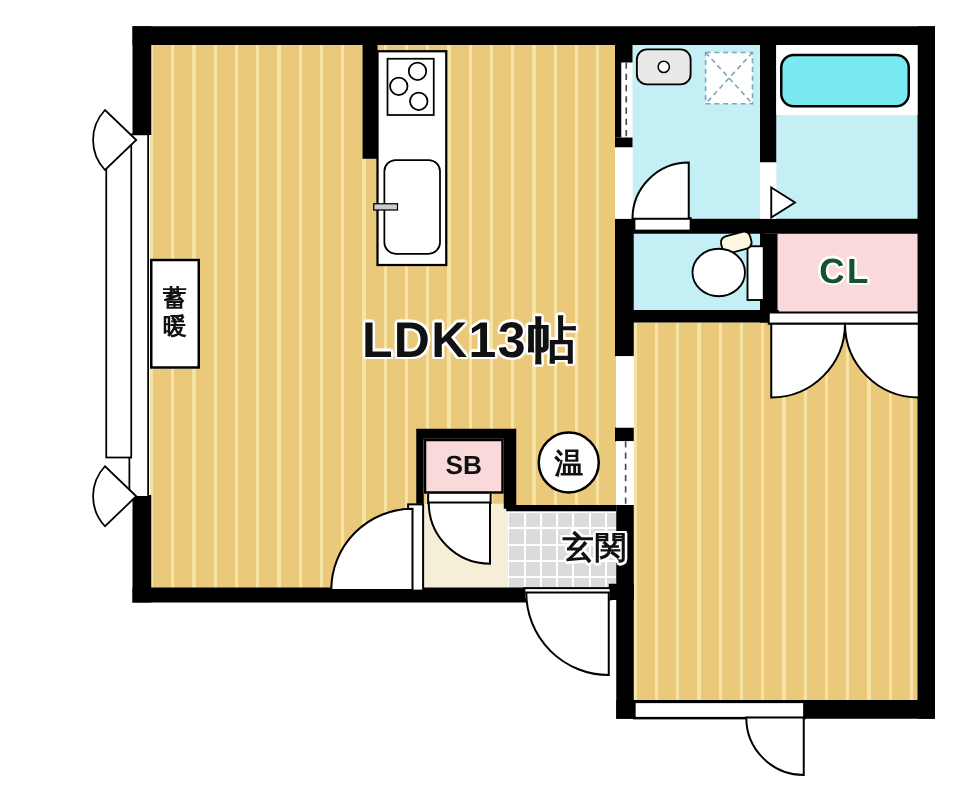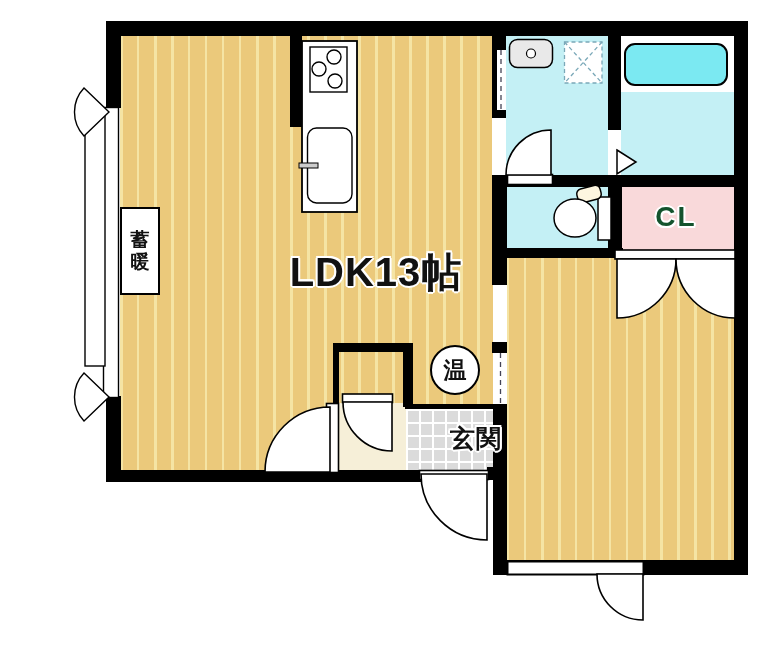--- a/index.html
+++ b/index.html
@@ -139,20 +139,23 @@
       <rect x="625" y="44" width="102" height="41" rx="10" fill="#7be9f2" stroke="#000" stroke-width="2"></rect>
     </g>
 
     <g fill="#fff" stroke="#000" stroke-width="1.5">
       <rect x="598" y="197" width="13" height="43"></rect>
       <rect x="577" y="187" width="24" height="14" rx="5" fill="#fdf6e0" transform="rotate(-15 589 194)"></rect>
       <ellipse cx="575" cy="218" rx="21" ry="19"></ellipse>
     </g>
   </svg>
 
+  <div class="box" id="sb-box">
+    <span>SB</span>
+  </div>
   <div class="box" id="on-circle">
     <span>温</span>
   </div>
   <div class="box" id="chikudan-box">
     <span class="vtxt">蓄暖</span>
   </div>
 
   <div class="lbl" id="lbl-ldk13">LDK13帖</div>
   <div class="lbl" id="lbl-cl">CL</div>
   <div class="lbl" id="lbl-genkan">玄関</div>

